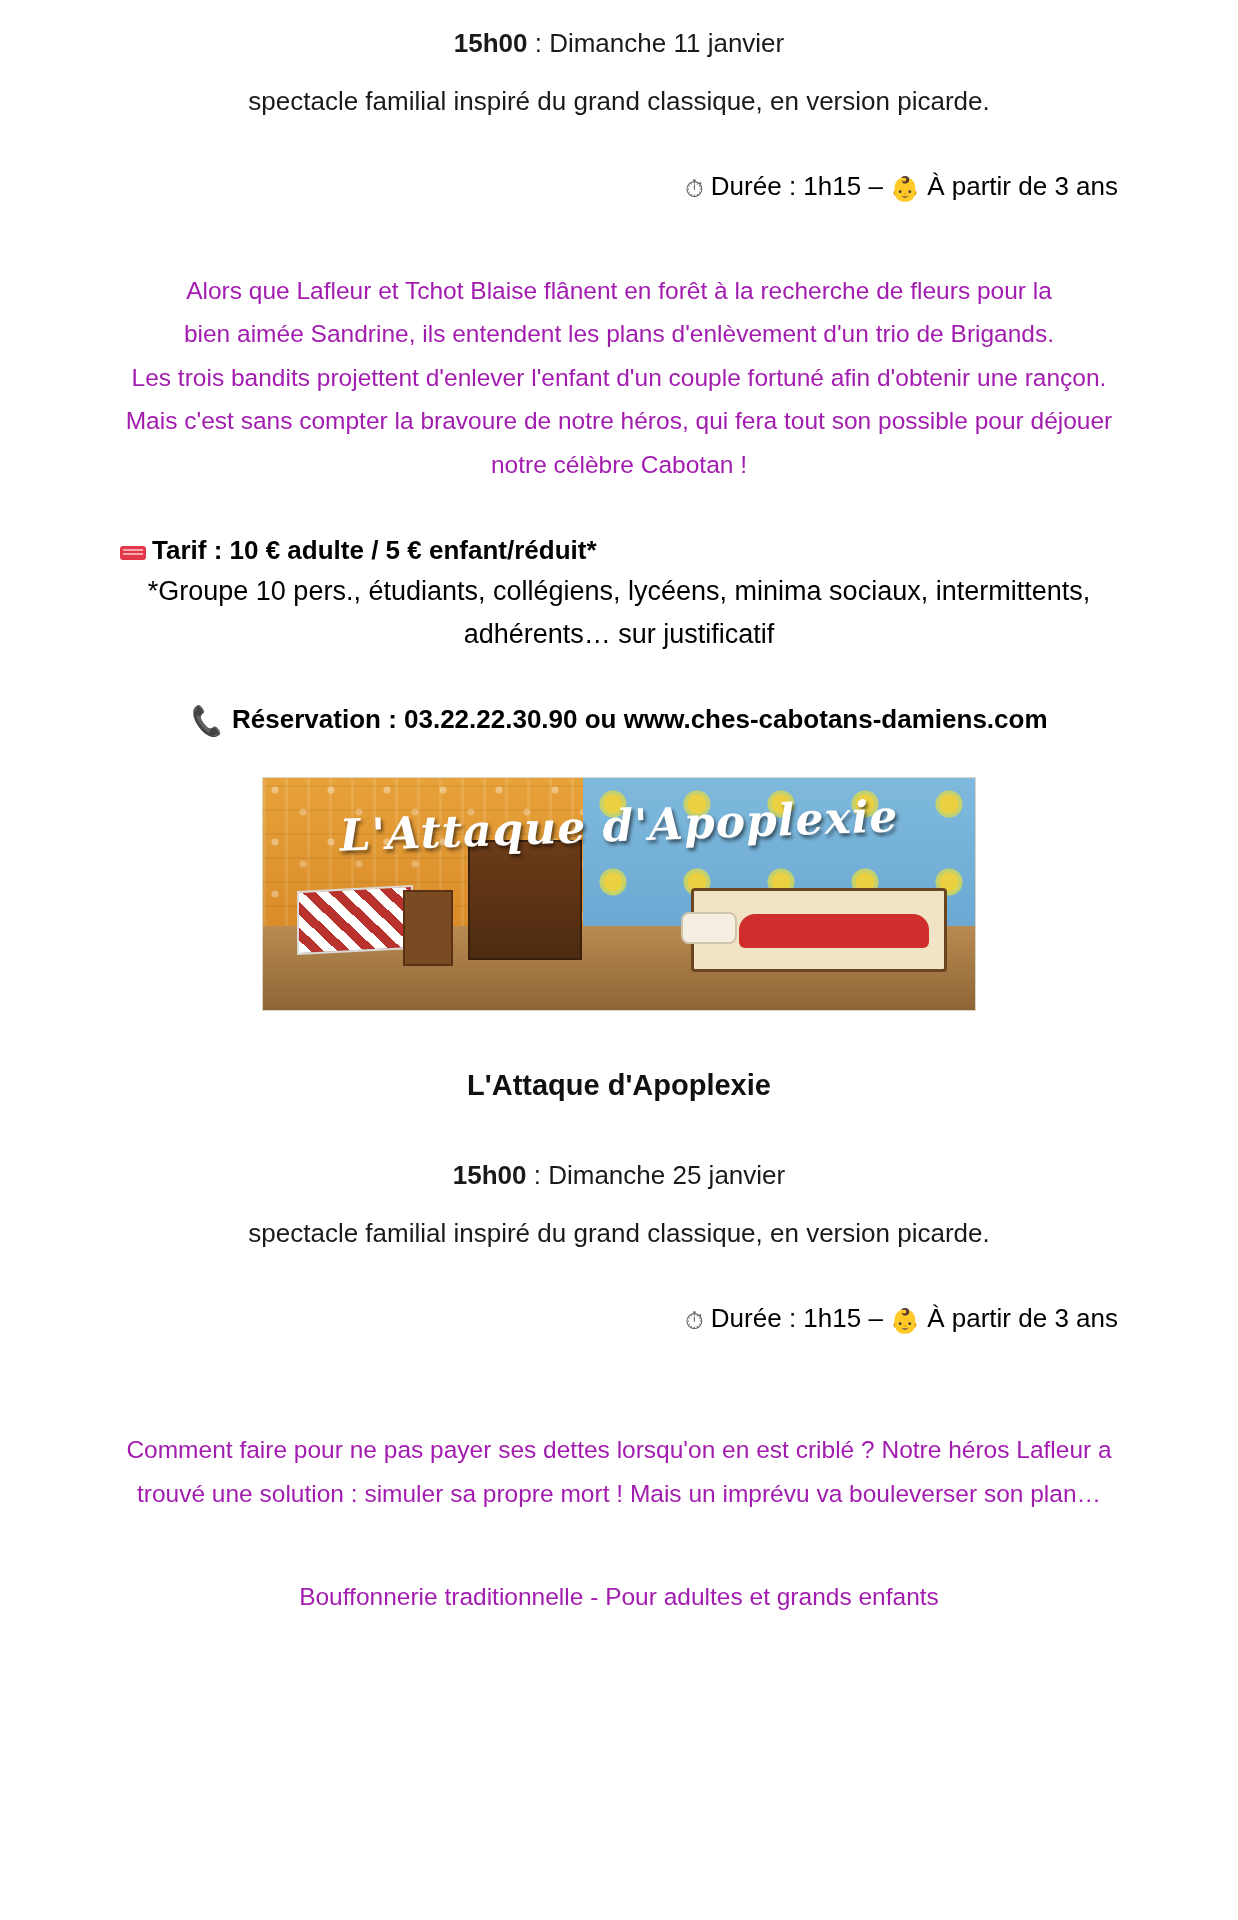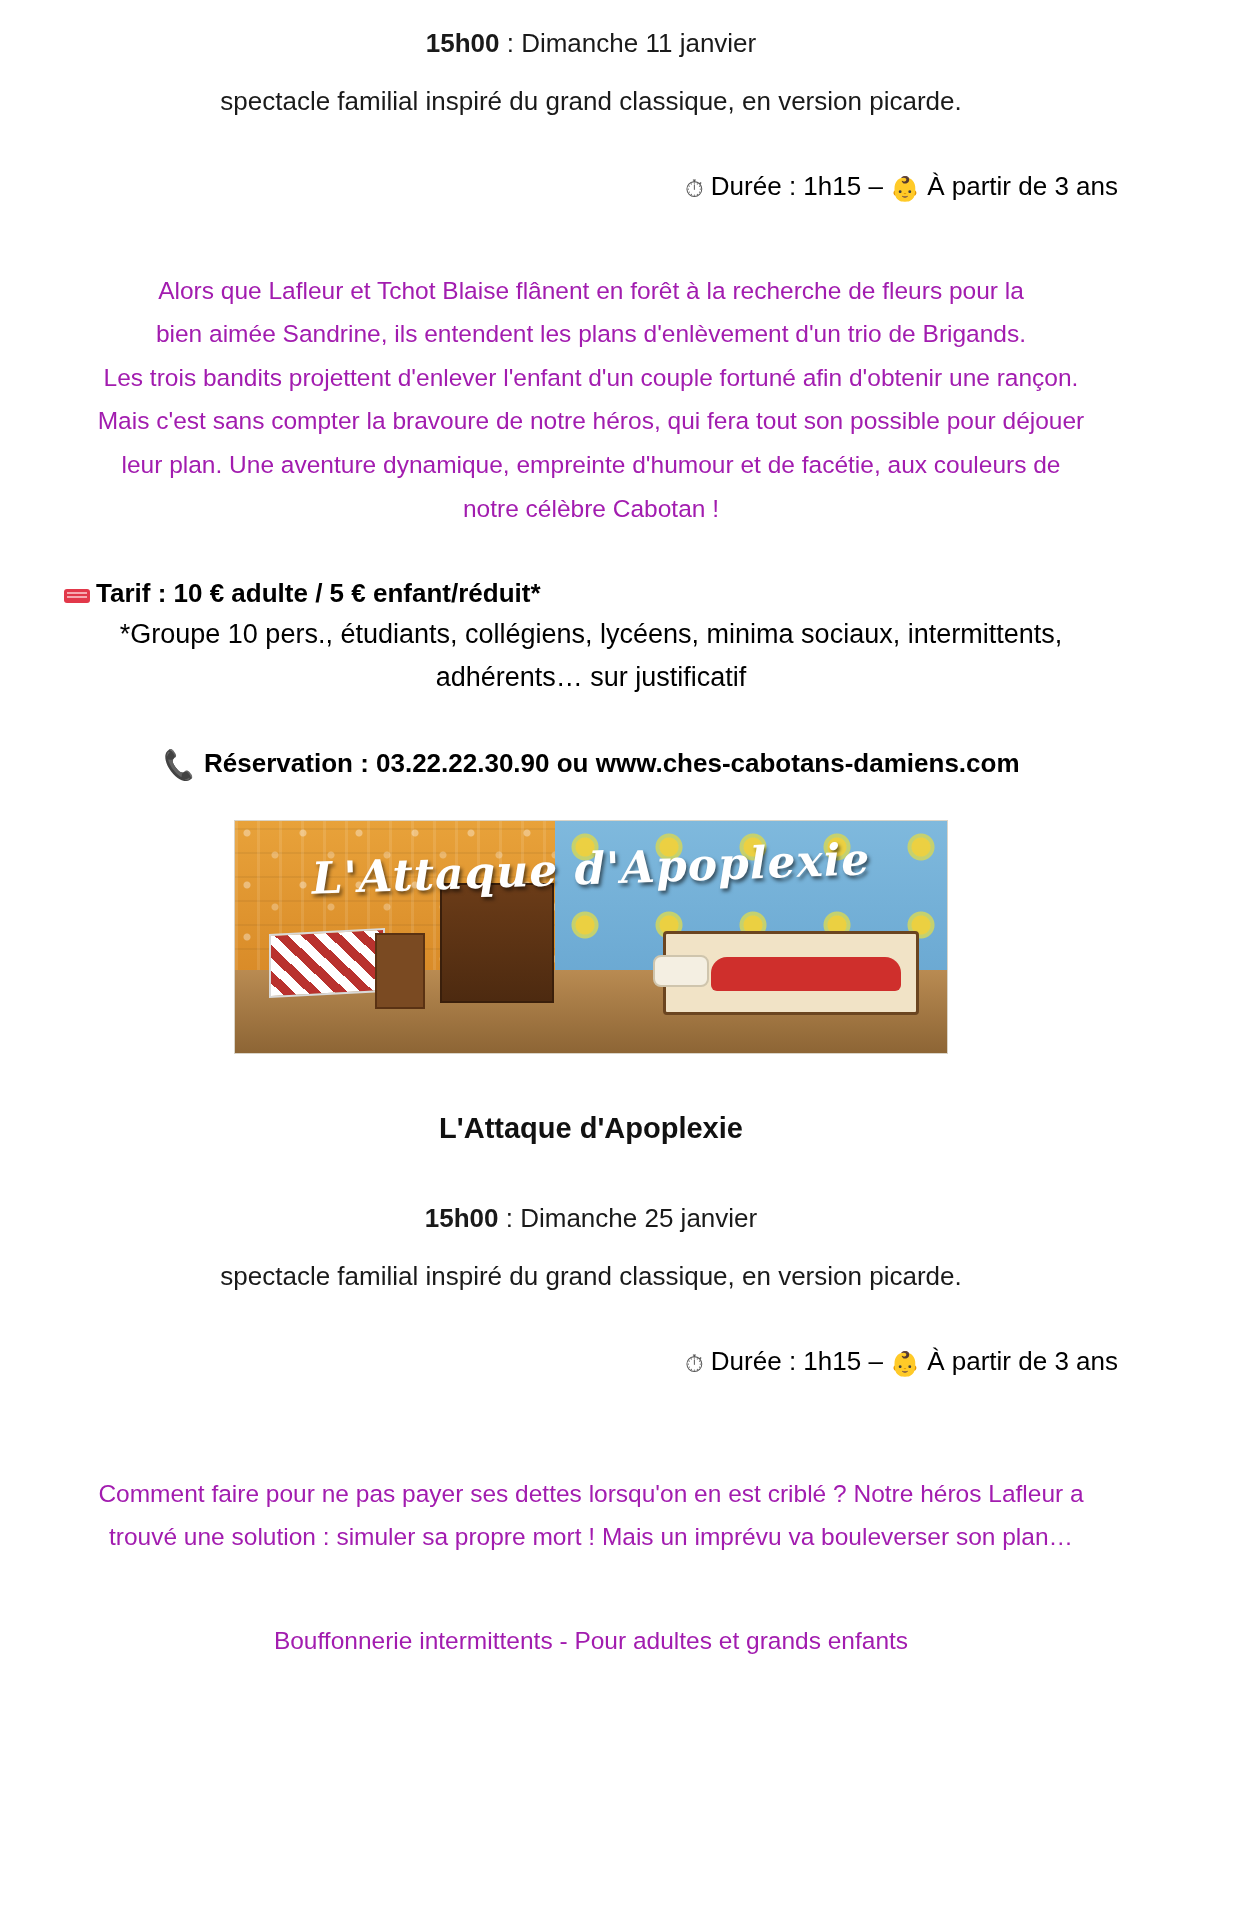--- a/index.html
+++ b/index.html
@@ -10,21 +10,21 @@
   body {
     width: 1238px;
     min-height: 1920px;
     font-family: "Liberation Sans", sans-serif;
     color: #000000;
     -webkit-font-smoothing: antialiased;
   }
   .page {
     width: 1238px;
     box-sizing: border-box;
-    padding: 22px 120px 30px 64px;
+    padding: 22px 120px 30px 120px;
   }
   .line {
     text-align: center;
     font-size: 26px;
     line-height: 1.62;
     color: #1a1a1a;
   }
   .line.bold-lead strong {
     font-weight: bold;
   }
@@ -227,21 +227,20 @@
   </div>
 
   <div class="spacer-lg"></div>
   <div class="spacer-sm"></div>
 
   <div class="body-block">
     <p>Alors que Lafleur et Tchot Blaise flânent en forêt à la recherche de fleurs pour la</p>
     <p>bien aimée Sandrine, ils entendent les plans d'enlèvement d'un trio de Brigands.</p>
     <p>Les trois bandits projettent d'enlever l'enfant d'un couple fortuné afin d'obtenir une rançon.</p>
     <p>Mais c'est sans compter la bravoure de notre héros, qui fera tout son possible pour déjouer</p>
-    <p>leur plan. Une aventure dynamique, empreinte d'humour et de facétie, aux couleurs de</p>
     <p>notre célèbre Cabotan !</p>
   </div>
 
   <div class="spacer-lg"></div>
 
   <div class="tarif">
     <span class="ticket-icon"></span><span>Tarif : 10 € adulte / 5 € enfant/réduit*</span>
   </div>
 
   <div class="tarif-note">*Groupe 10 pers., étudiants, collégiens, lycéens, minima sociaux, intermittents,</div>
@@ -295,16 +294,16 @@
 
   <div class="body-block">
     <p>Comment faire pour ne pas payer ses dettes lorsqu'on en est criblé ? Notre héros Lafleur a</p>
     <p>trouvé une solution : simuler sa propre mort ! Mais un imprévu va bouleverser son plan…</p>
   </div>
 
   <div class="spacer-lg"></div>
   <div class="spacer-sm"></div>
 
   <div class="body-block">
-    <p>Bouffonnerie intermittents - Pour adultes et grands enfants</p>
+    <p>Bouffonnerie traditionnelle - Pour adultes et grands enfants</p>
   </div>
 
 </div>
 
 </body></html>

